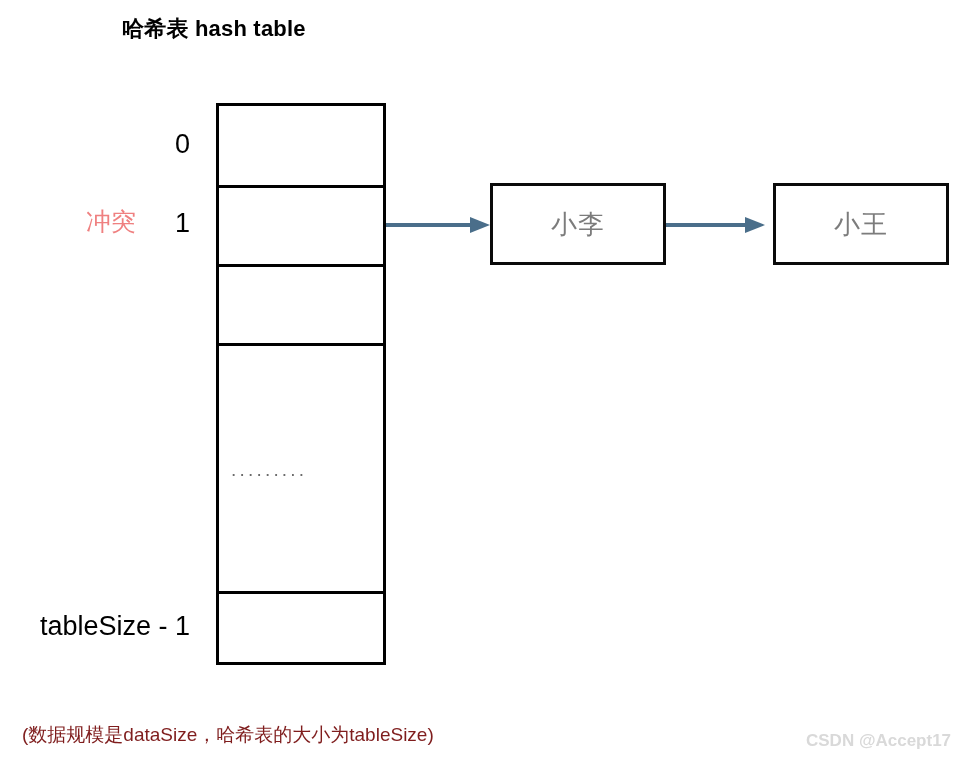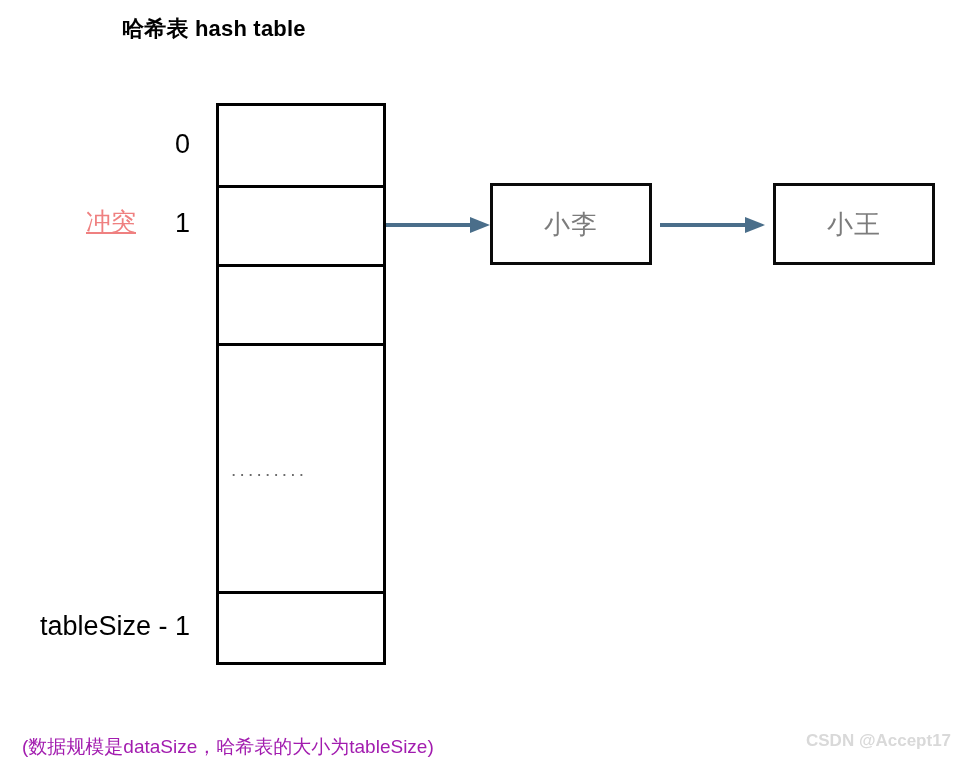--- a/index.html
+++ b/index.html
@@ -87,28 +87,27 @@
 
   
   #collision-label {
     position: absolute;
     left: 86px;
     top: 209px;
     font-size: 25px;
     line-height: 1;
     color: #ef8080;
     white-space: nowrap;
-    text-decoration: underline;
   }
 
   
   .node-box {
     position: absolute;
     top: 183px;
-    width: 162px;
+    width: 176px;
     height: 82px;
     box-sizing: border-box;
     border: 3px solid #0a0a0a;
     background: #ffffff;
     display: flex;
     align-items: center;
     justify-content: center;
     color: #7c7c7c;
     font-size: 26px;
     letter-spacing: 1px;
@@ -125,23 +124,22 @@
   #arrow-slot-to-node1 { left: 386px; width: 106px; }
   #arrow-node1-to-node2 { left: 660px; width: 107px; }
   .arrow svg { display: block; }
 
   
   #caption {
     position: absolute;
     left: 22px;
     top: 722px;
     font-size: 19px;
-    color: #a21caf;
+    color: #7f1d1d;
     white-space: nowrap;
-    margin-top: 12px;
   }
 
   
   #watermark {
     position: absolute;
     left: 806px;
     top: 731px;
     font-size: 17px;
     color: #d9d9d9;
     white-space: nowrap;

